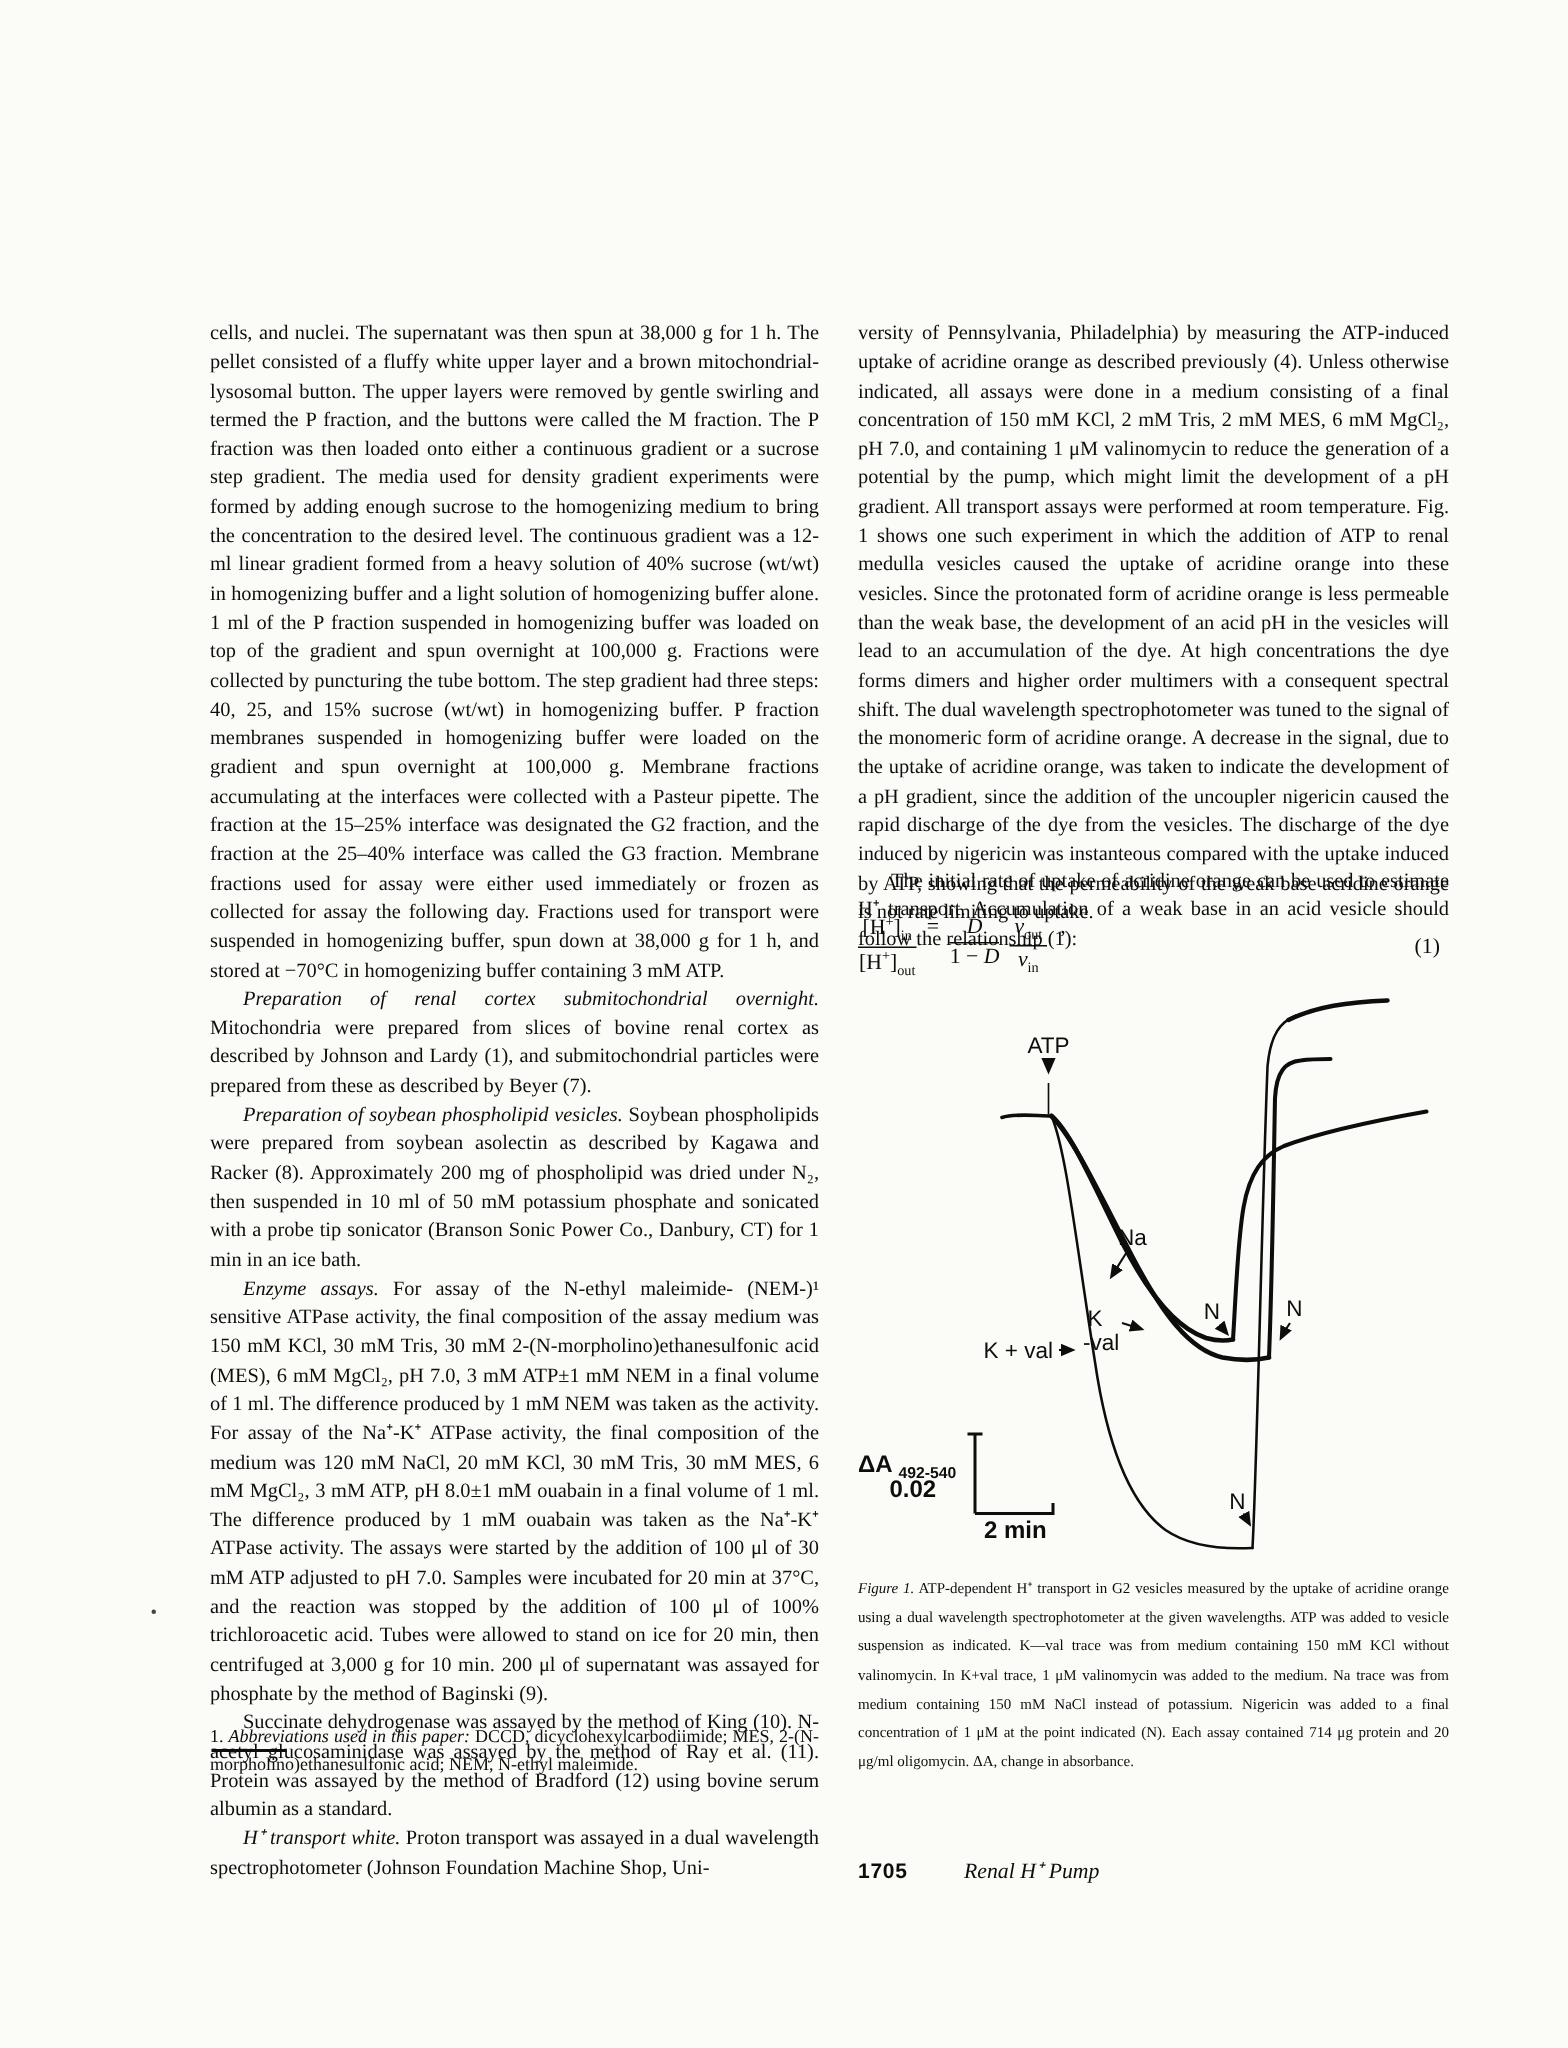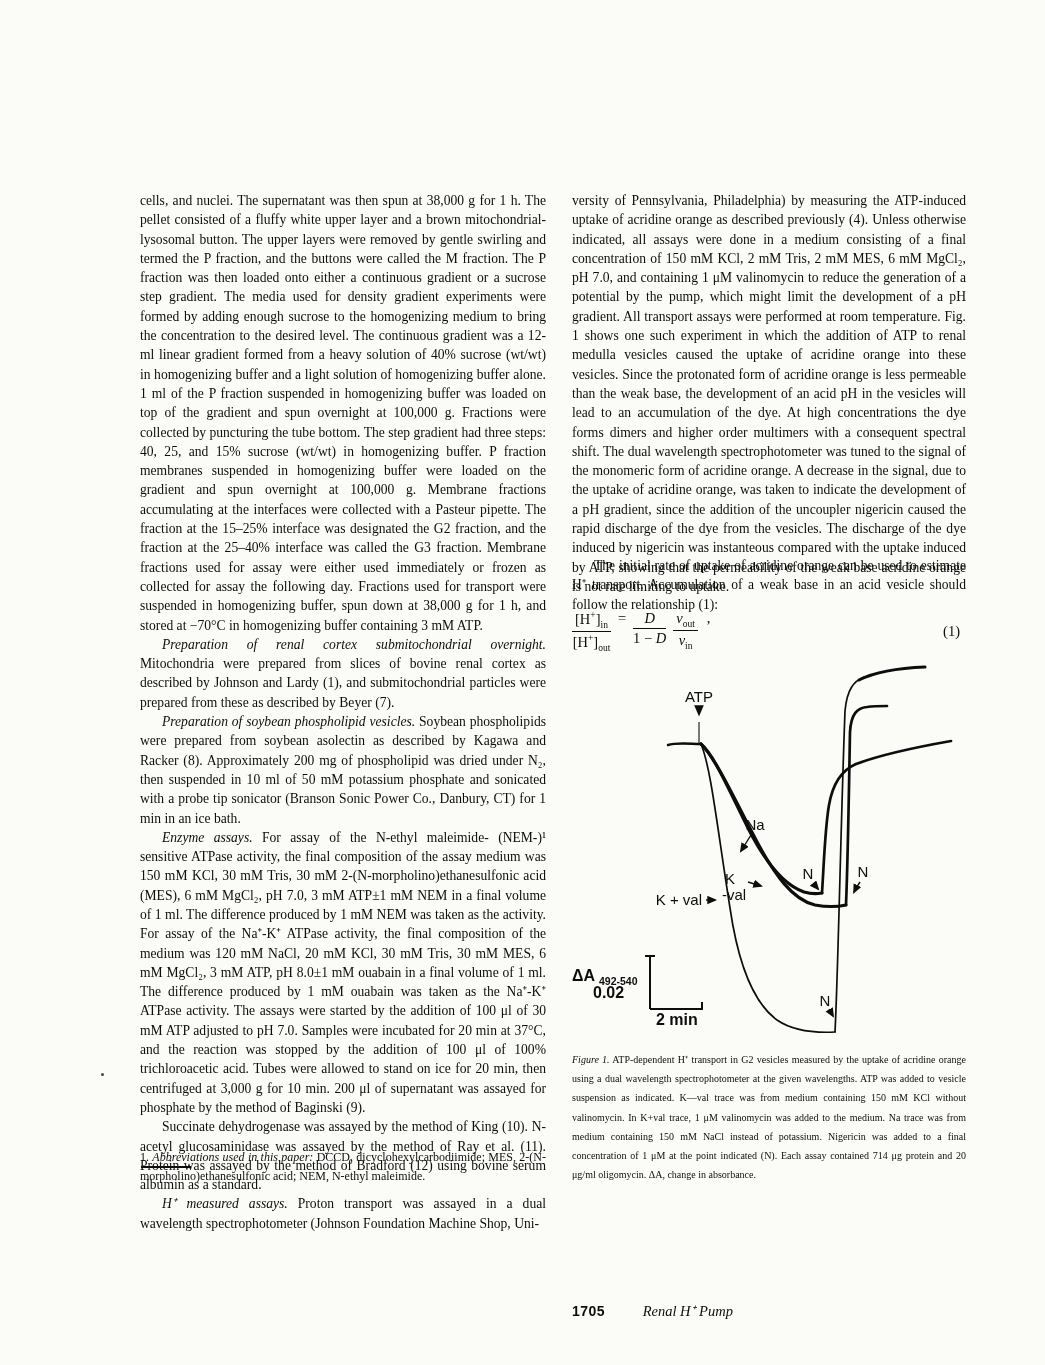--- a/index.html
+++ b/index.html
@@ -2,21 +2,21 @@
 <html><head>
 <meta charset="utf-8">
 <style>
   html,body{margin:0;padding:0;}
   body{
     position:relative;width:1045px;height:1365px;
     background:#fbfbf8;color:#0d0d0d;
     font-family:"Liberation Serif",serif;
     overflow:hidden;
   }
-  .col{position:absolute;}
+  .col{position:absolute;margin-top:21px;}
   .col p{
     margin:0;text-align:justify;
     font-size:13.6px;line-height:19.3px;
   }
   .col p.ind{text-indent:22px;}
   .lead{font-style:italic;}
   #left-col{left:140px;top:191px;width:406px;}
   #rc-p1{left:572px;top:191px;width:394px;}
   #rc-p2{left:572px;top:556px;width:394px;}
 
@@ -41,36 +41,36 @@
 
   #caption{position:absolute;left:572px;top:1050px;width:394px;}
   #caption p{font-size:10px;line-height:19.2px;text-align:justify;margin:0;}
 
   
   #fn-rule{position:absolute;left:141px;top:1166px;width:50px;height:1.5px;background:#0d0d0d;}
   #footnote{position:absolute;left:140px;top:1148px;width:406px;
     font-size:12px;line-height:19.2px;text-align:justify;}
 
   
-  #footer{position:absolute;left:572px;top:1300px;font-size:14px;}
+  #footer{position:absolute;left:572px;top:1236px;font-size:14px;}
   #footer .pageno{font-family:"Liberation Sans",sans-serif;font-weight:bold;letter-spacing:.5px;}
   #footer .journal{font-style:italic;margin-left:34px;font-size:14.5px;}
 
   #speck{position:absolute;left:101px;top:1073px;width:3px;height:3px;background:#444;border-radius:50%;}
 </style>
 </head>
 <body>
 
 <div class="col" id="left-col">
   <p>cells, and nuclei. The supernatant was then spun at 38,000 g for 1 h. The pellet consisted of a fluffy white upper layer and a brown mitochondrial-lysosomal button. The upper layers were removed by gentle swirling and termed the P fraction, and the buttons were called the M fraction. The P fraction was then loaded onto either a continuous gradient or a sucrose step gradient. The media used for density gradient experiments were formed by adding enough sucrose to the homogenizing medium to bring the concentration to the desired level. The continuous gradient was a 12-ml linear gradient formed from a heavy solution of 40% sucrose (wt/wt) in homogenizing buffer and a light solution of homogenizing buffer alone. 1 ml of the P fraction suspended in homogenizing buffer was loaded on top of the gradient and spun overnight at 100,000 g. Fractions were collected by puncturing the tube bottom. The step gradient had three steps: 40, 25, and 15% sucrose (wt/wt) in homogenizing buffer. P fraction membranes suspended in homogenizing buffer were loaded on the gradient and spun overnight at 100,000 g. Membrane fractions accumulating at the interfaces were collected with a Pasteur pipette. The fraction at the 15–25% interface was designated the G2 fraction, and the fraction at the 25–40% interface was called the G3 fraction. Membrane fractions used for assay were either used immediately or frozen as collected for assay the following day. Fractions used for transport were suspended in homogenizing buffer, spun down at 38,000 g for 1 h, and stored at −70°C in homogenizing buffer containing 3 mM ATP.</p>
   <p class="ind"><span class="lead">Preparation of renal cortex submitochondrial overnight.</span><span> Mitochondria were prepared from slices of bovine renal cortex as described by Johnson and Lardy (1), and submitochondrial particles were prepared from these as described by Beyer (7).</span></p>
   <p class="ind"><span class="lead">Preparation of soybean phospholipid vesicles.</span><span> Soybean phospholipids were prepared from soybean asolectin as described by Kagawa and Racker (8). Approximately 200 mg of phospholipid was dried under N₂, then suspended in 10 ml of 50 mM potassium phosphate and sonicated with a probe tip sonicator (Branson Sonic Power Co., Danbury, CT) for 1 min in an ice bath.</span></p>
   <p class="ind"><span class="lead">Enzyme assays.</span><span> For assay of the N-ethyl maleimide- (NEM-)¹ sensitive ATPase activity, the final composition of the assay medium was 150 mM KCl, 30 mM Tris, 30 mM 2-(N-morpholino)ethanesulfonic acid (MES), 6 mM MgCl₂, pH 7.0, 3 mM ATP±1 mM NEM in a final volume of 1 ml. The difference produced by 1 mM NEM was taken as the activity. For assay of the Na⁺-K⁺ ATPase activity, the final composition of the medium was 120 mM NaCl, 20 mM KCl, 30 mM Tris, 30 mM MES, 6 mM MgCl₂, 3 mM ATP, pH 8.0±1 mM ouabain in a final volume of 1 ml. The difference produced by 1 mM ouabain was taken as the Na⁺-K⁺ ATPase activity. The assays were started by the addition of 100 μl of 30 mM ATP adjusted to pH 7.0. Samples were incubated for 20 min at 37°C, and the reaction was stopped by the addition of 100 μl of 100% trichloroacetic acid. Tubes were allowed to stand on ice for 20 min, then centrifuged at 3,000 g for 10 min. 200 μl of supernatant was assayed for phosphate by the method of Baginski (9).</span></p>
   <p class="ind">Succinate dehydrogenase was assayed by the method of King (10). N-acetyl glucosaminidase was assayed by the method of Ray et al. (11). Protein was assayed by the method of Bradford (12) using bovine serum albumin as a standard.</p>
-  <p class="ind"><span class="lead">H⁺ measured assays.</span><span> Proton transport was assayed in a dual wavelength spectrophotometer (Johnson Foundation Machine Shop, Uni-</span></p>
+  <p class="ind"><span class="lead">H⁺ transport white.</span><span> Proton transport was assayed in a dual wavelength spectrophotometer (Johnson Foundation Machine Shop, Uni-</span></p>
 </div>
 
 <div class="col" id="rc-p1">
   <p>versity of Pennsylvania, Philadelphia) by measuring the ATP-induced uptake of acridine orange as described previously (4). Unless otherwise indicated, all assays were done in a medium consisting of a final concentration of 150 mM KCl, 2 mM Tris, 2 mM MES, 6 mM MgCl₂, pH 7.0, and containing 1 μM valinomycin to reduce the generation of a potential by the pump, which might limit the development of a pH gradient. All transport assays were performed at room temperature. Fig. 1 shows one such experiment in which the addition of ATP to renal medulla vesicles caused the uptake of acridine orange into these vesicles. Since the protonated form of acridine orange is less permeable than the weak base, the development of an acid pH in the vesicles will lead to an accumulation of the dye. At high concentrations the dye forms dimers and higher order multimers with a consequent spectral shift. The dual wavelength spectrophotometer was tuned to the signal of the monomeric form of acridine orange. A decrease in the signal, due to the uptake of acridine orange, was taken to indicate the development of a pH gradient, since the addition of the uncoupler nigericin caused the rapid discharge of the dye from the vesicles. The discharge of the dye induced by nigericin was instanteous compared with the uptake induced by ATP, showing that the permeability of the weak base acridine orange is not rate limiting to uptake.</p>
 </div>
 <div class="col" id="rc-p2">
   <p class="ind">The initial rate of uptake of acridine orange can be used to estimate H⁺ transport. Accumulation of a weak base in an acid vesicle should follow the relationship (1):</p>
 </div>
 
 <div id="equation">

